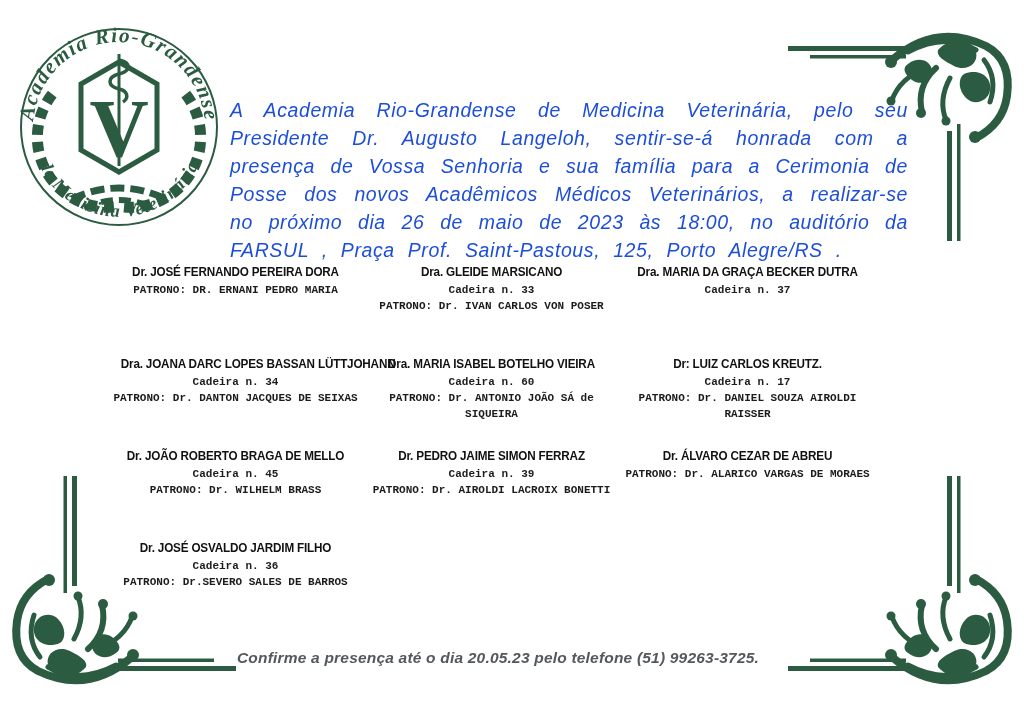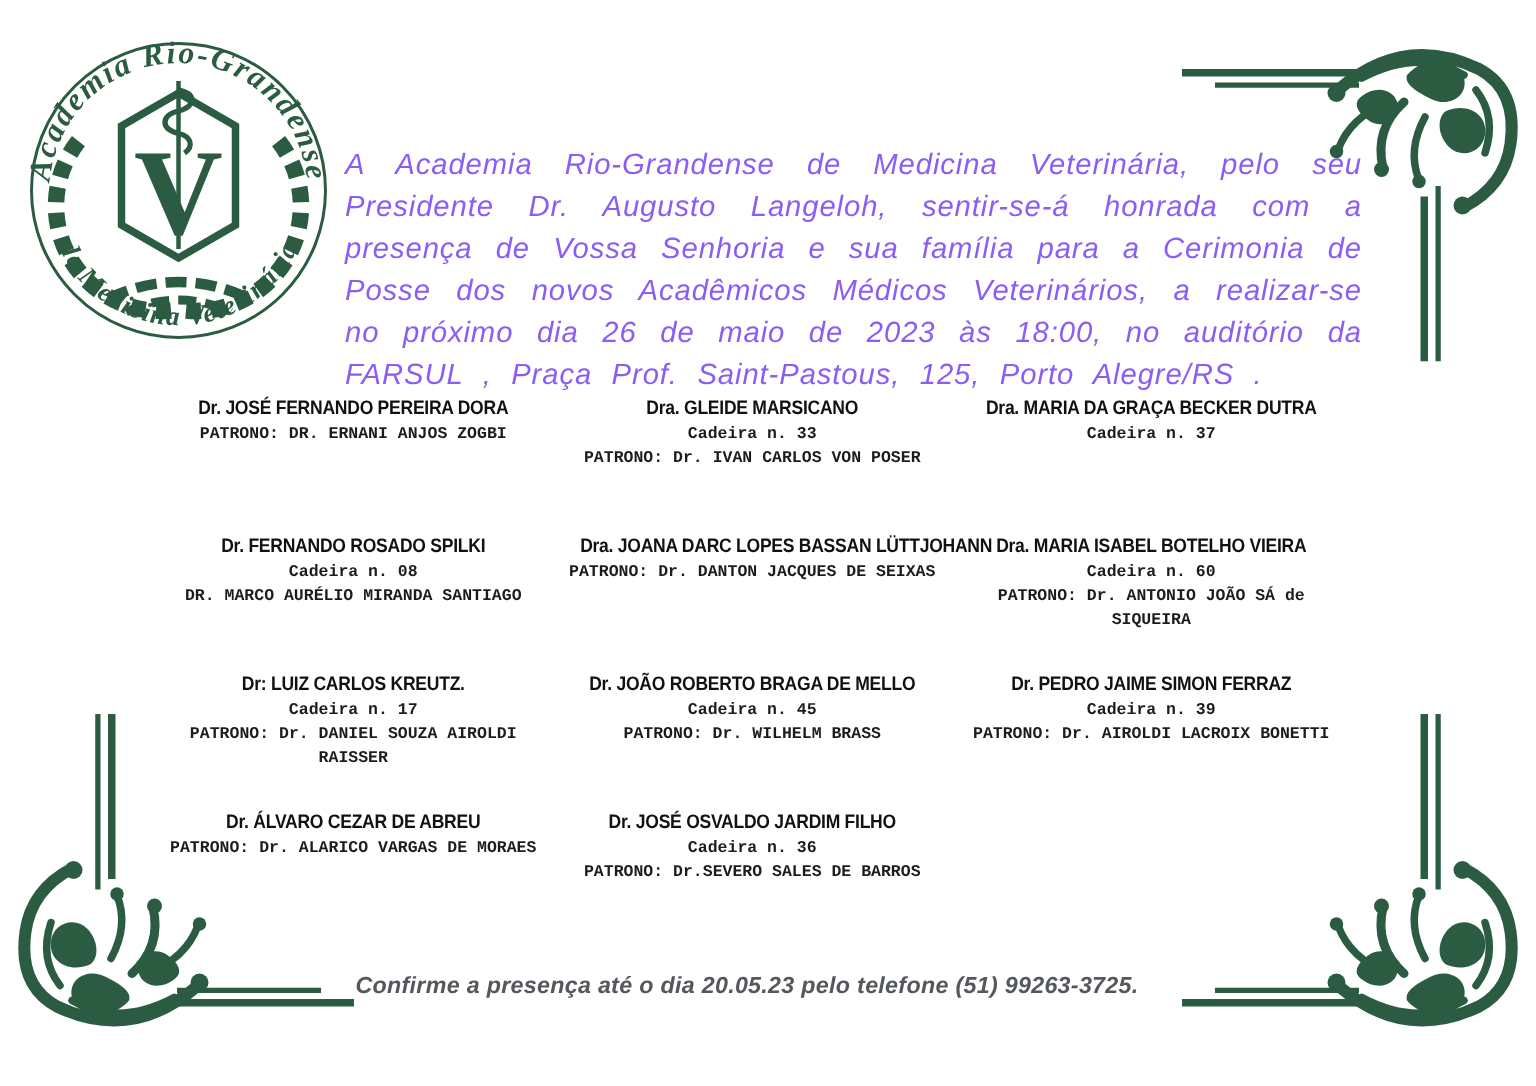--- a/index.html
+++ b/index.html
@@ -10,27 +10,27 @@
   .page{position:absolute;inset:0;}
 
   
   .logo{position:absolute;left:14px;top:10px;width:210px;height:235px;}
 
   
   .invitation{
     position:absolute;left:230px;top:76px;width:678px;
     font-style:italic;font-size:19.5px;line-height:28px;
     letter-spacing:0.6px;word-spacing:7px;
-    color:#8b5cf6;text-align:justify;
+    color:#1d4ed8;text-align:justify;
   }
 
   
   .members{
     position:absolute;left:108px;top:262px;width:771px;
-    display:grid;grid-template-columns:repeat(3,255px);column-gap:11px;
+    display:grid;grid-template-columns:repeat(3,255px);column-gap:1px;
     grid-auto-rows:92px;
   }
   .member-cell{text-align:center;padding-top:2px;}
   .member-name{
     display:block;white-space:nowrap;
     font-weight:bold;font-size:13px;letter-spacing:-0.2px;color:#111;
     transform:scaleX(0.9);transform-origin:center;
     margin-bottom:3px;
   }
   .member-chair,.member-patron{
@@ -84,39 +84,35 @@
       <path d="M105,50 c12,2 12,11 0,14 c-12,3 -12,12 0,15 c9,2 10,9 4,13" stroke="#2b5c41" stroke-width="3.5" fill="none"></path>
     </g>
   </svg>
 
   <p class="invitation">A Academia Rio-Grandense de Medicina Veterinária, pelo seu Presidente Dr. Augusto Langeloh, sentir-se-á honrada com a presença de Vossa Senhoria e sua família para a Cerimonia de Posse dos novos Acadêmicos Médicos Veterinários, a realizar-se no próximo dia 26 de maio de 2023 às 18:00, no auditório da FARSUL , Praça Prof. Saint-Pastous, 125,  Porto Alegre/RS .</p>
 
   <div class="members">
 
     <div class="member-cell">
       <span class="member-name">Dr. JOSÉ FERNANDO PEREIRA DORA</span>
-      <span class="member-patron">PATRONO: DR. ERNANI ANJOS ZOGBI</span>
+      <span class="member-patron">PATRONO: DR. ERNANI PEDRO MARIA</span>
     </div>
     <div class="member-cell">
       <span class="member-name">Dra. GLEIDE MARSICANO</span>
       <span class="member-chair">Cadeira n. 33</span>
       <span class="member-patron">PATRONO: Dr. IVAN CARLOS VON POSER</span>
     </div>
     <div class="member-cell">
       <span class="member-name">Dra. MARIA DA GRAÇA BECKER DUTRA</span>
       <span class="member-chair">Cadeira n. 37</span>
     </div>
 
     <div class="member-cell">
-      <span class="member-name">Dr. FERNANDO ROSADO SPILKI</span>
-      <span class="member-chair">Cadeira n. 08</span>
-      <span class="member-patron">DR. MARCO AURÉLIO MIRANDA SANTIAGO</span>
-    </div>
-    <div class="member-cell">
       <span class="member-name">Dra. JOANA DARC LOPES BASSAN LÜTTJOHANN</span>
+      <span class="member-chair">Cadeira n. 34</span>
       <span class="member-patron">PATRONO: Dr. DANTON JACQUES DE SEIXAS</span>
     </div>
     <div class="member-cell">
       <span class="member-name">Dra. MARIA ISABEL BOTELHO VIEIRA</span>
       <span class="member-chair">Cadeira n. 60</span>
       <span class="member-patron">PATRONO: Dr. ANTONIO JOÃO SÁ de SIQUEIRA</span>
     </div>
 
     <div class="member-cell">
       <span class="member-name">Dr: LUIZ CARLOS KREUTZ.</span>

